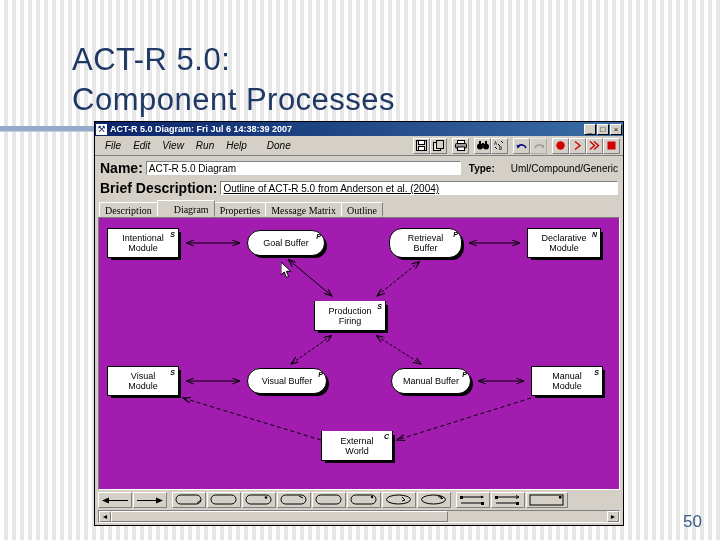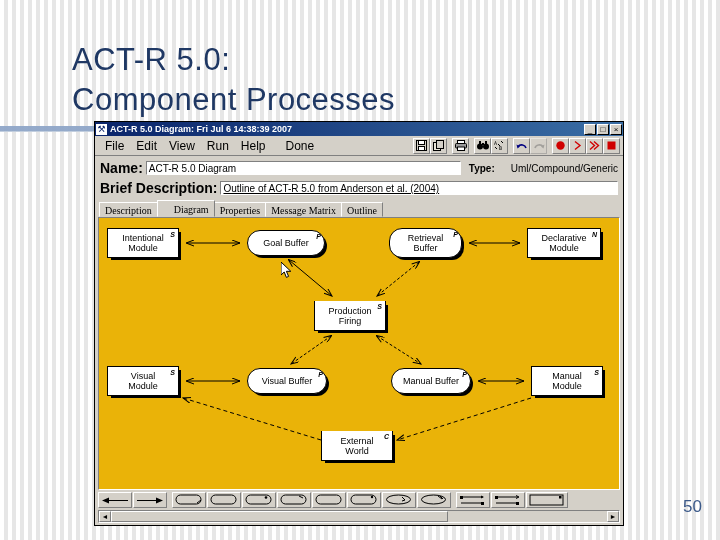--- a/index.html
+++ b/index.html
@@ -44,21 +44,21 @@
     color: #1f3864;
     font-size: 31px;
     line-height: 40px;
     letter-spacing: .5px;
     white-space: pre-line;
   }
 
   
   #page-number {
     position: absolute;
-    right: 18px; bottom: 23px;
+    right: 18px; bottom: 8px;
     color: #3c5a8a;
     font-size: 17px;
   }
 
   
   #app-window {
     position: absolute;
     left: 94px; top: 121px;
     width: 530px; height: 405px;
     background: #d4d0c8;
@@ -114,23 +114,24 @@
   
   #menurow {
     height: 19px;
     display: flex; align-items: center;
     background: #d4d0c8;
     border-bottom: 1px solid #808080;
     padding-left: 4px;
   }
   .menu-item {
     padding: 1px 6px;
-    font-size: 12px;
+    font-size: 10px;
     color: #000;
     white-space: nowrap;
+    font-style: italic;
   }
   #toolbar {
     margin-left: auto;
     display: flex;
     align-items: center;
     padding-right: 3px;
     gap: 0px;
   }
   .tool-grp { display: flex; margin-left: 5px; }
   .tool-btn {
@@ -208,21 +209,21 @@
     position: relative;
     z-index: 2;
     border-color: #fff #808080 #d4d0c8 #fff;
     box-shadow: 0 0 0 0 #000;
     padding-left: 16px;
   }
 
   
   #canvas-wrap {
     margin: 0 3px;
-    background: #eab308;
+    background: #a21caf;
     border: 1px solid;
     border-color: #808080 #fff #fff #808080;
     height: 273px;
     position: relative;
     overflow: hidden;
     box-sizing: border-box;
   }
   #canvas { position: absolute; inset: 0; }
 
   

